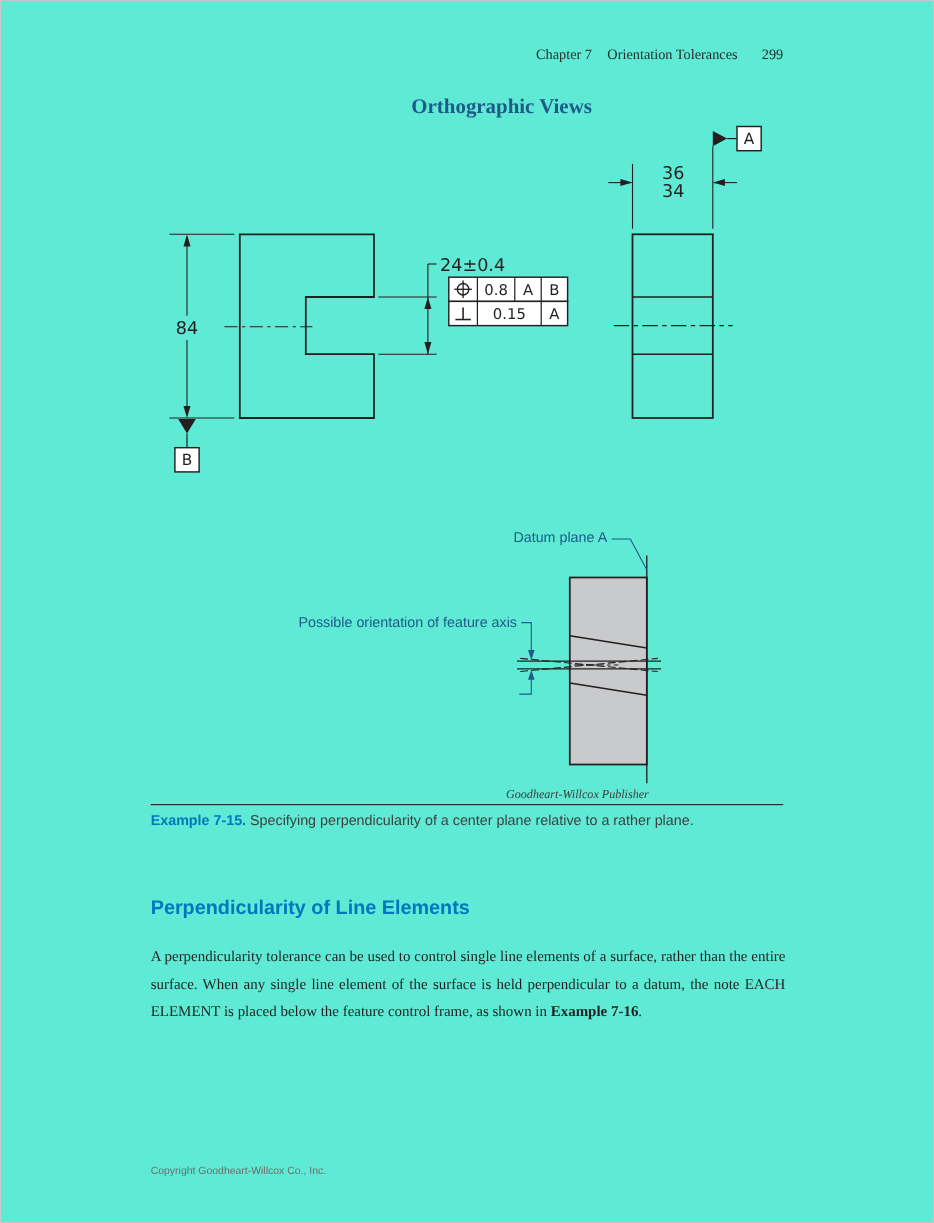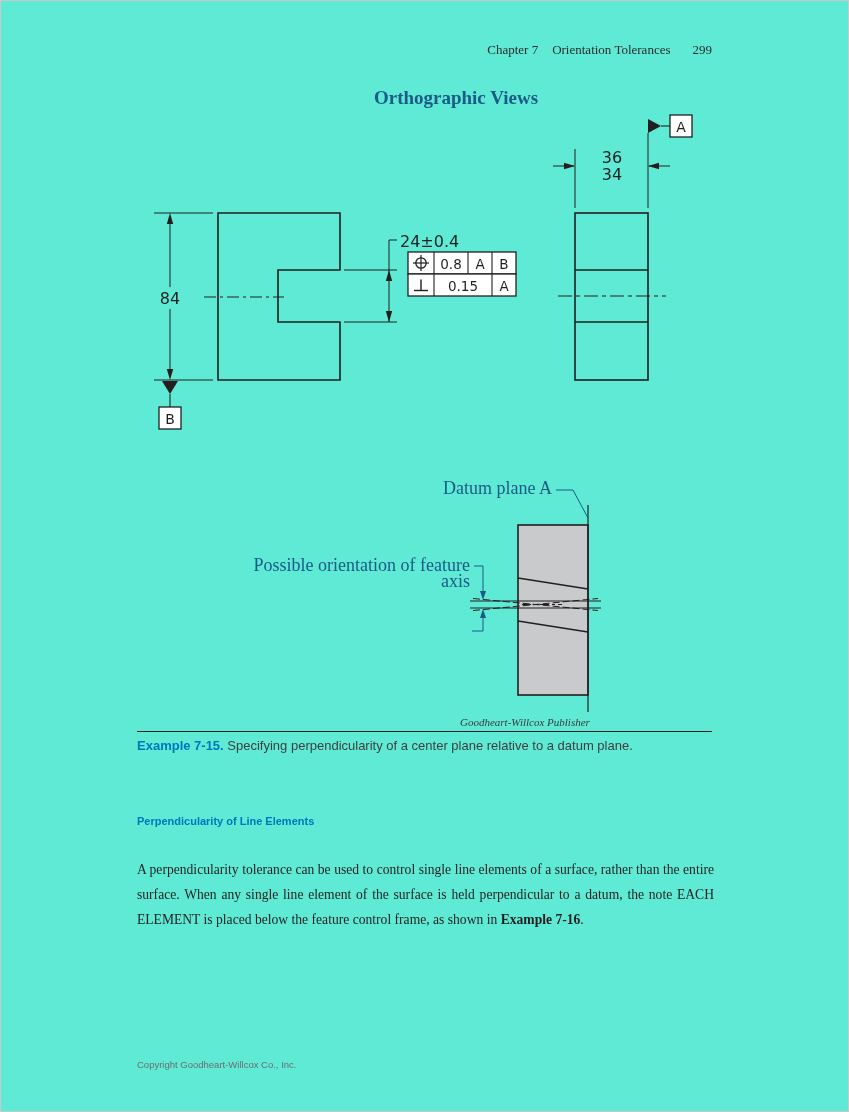--- a/index.html
+++ b/index.html
@@ -25,38 +25,38 @@
     left:137px; top:437px; width:582px; text-align:center; margin:0;
     font-family:"Liberation Serif", serif; font-weight:bold;
     font-size:19px; color:#1d5a88;
   }
   svg.drawing { position:absolute; left:0; }
   svg.drawing .dim {
     font-family:"DejaVu Sans", sans-serif; fill:#231f20; stroke:none;
   }
   .mlabel {
     position:absolute; text-align:right;
-    font-family:Liberation Serif, serif; font-size:18px;
+    font-family:Liberation Sans, sans-serif; font-size:13px;
     color:#1d5a88; line-height:15.5px;
   }
   .credit {
     left:460px; top:716px; width:252px; text-align:left;
     font-style:italic; font-size:11px; color:#3c3c3c;
   }
   .rule { left:137px; top:731px; width:575px; height:1px; background:#231f20; }
   .caption {
     left:137px; top:737px; width:582px;
     font-family:"Liberation Sans", sans-serif; font-size:13px;
     line-height:18.5px; color:#3f3f3f;
   }
   .caption .lbl { font-weight:bold; color:#0077bd; }
   .sec-heading {
     left:137px; top:815px; margin:0;
     font-family:"Liberation Sans", sans-serif; font-weight:bold;
-    font-size:11px; color:#0077bd;
+    font-size:18px; color:#0077bd;
   }
   .body-para {
     left:137px; top:843px; width:577px;
     font-size:13.6px; line-height:25px; color:#231f20;
     text-align:justify;
   }
   .footer {
     left:137px; top:1059px;
     font-family:"Liberation Sans", sans-serif; font-size:9.5px; color:#6d6d6d;
   }
@@ -180,21 +180,21 @@
     <polygon points="483,600 480,591 486,591" fill="#1d5a88"></polygon>
     <polygon points="483,609 480,618 486,618" fill="#1d5a88"></polygon>
   </svg>
 
   <div class="mlabel" style="left:380px; top:481px; width:172px;">Datum plane A</div>
   <div class="mlabel" style="left:238px; top:558px; width:232px;">Possible orientation of feature axis</div>
 
   <div class="abs credit">Goodheart-Willcox Publisher</div>
   <div class="abs rule"></div>
   <div class="abs caption">
-    <span class="lbl">Example 7-15.</span><span> Specifying perpendicularity of a center plane relative to a datum plane.</span>
+    <span class="lbl">Example 7-15.</span><span> Specifying perpendicularity of a center plane relative to a rather plane.</span>
   </div>
 
   <h3 class="abs sec-heading">Perpendicularity of Line Elements</h3>
   <p class="abs body-para">
     <span>A perpendicularity tolerance can be used to control single line elements of a surface, rather than the entire surface. When any single line element of the surface is held perpendicular to a datum, the note EACH ELEMENT is placed below the feature control frame, as shown in </span><b>Example 7-16</b><span>.</span>
   </p>
 
   <div class="abs footer">Copyright Goodheart-Willcox Co., Inc.</div>
 
 </div>

